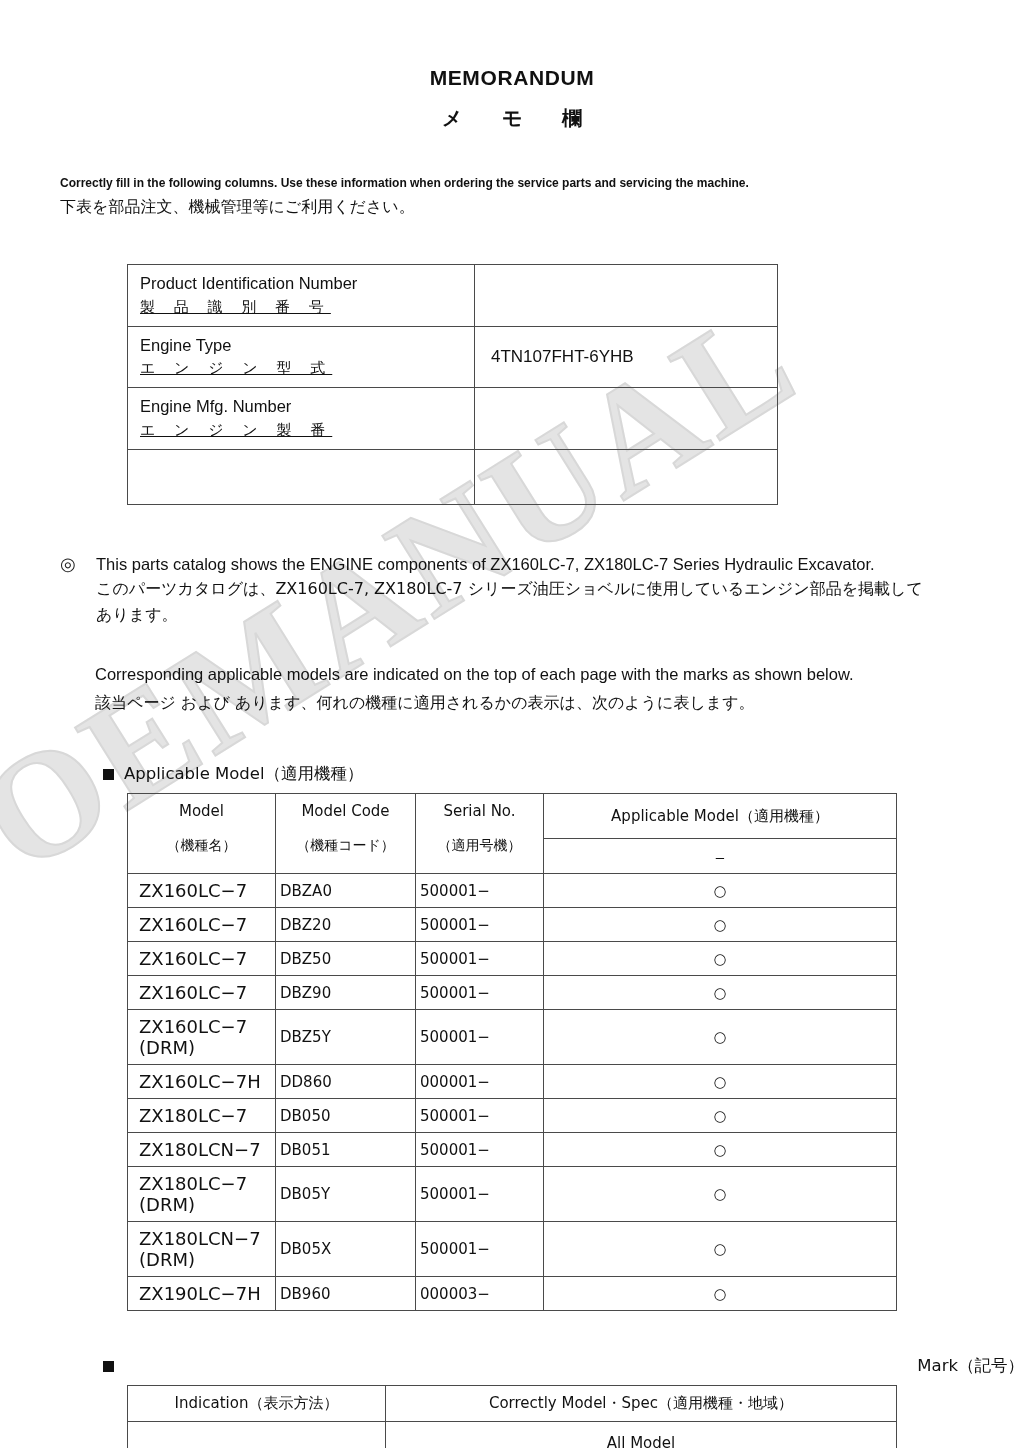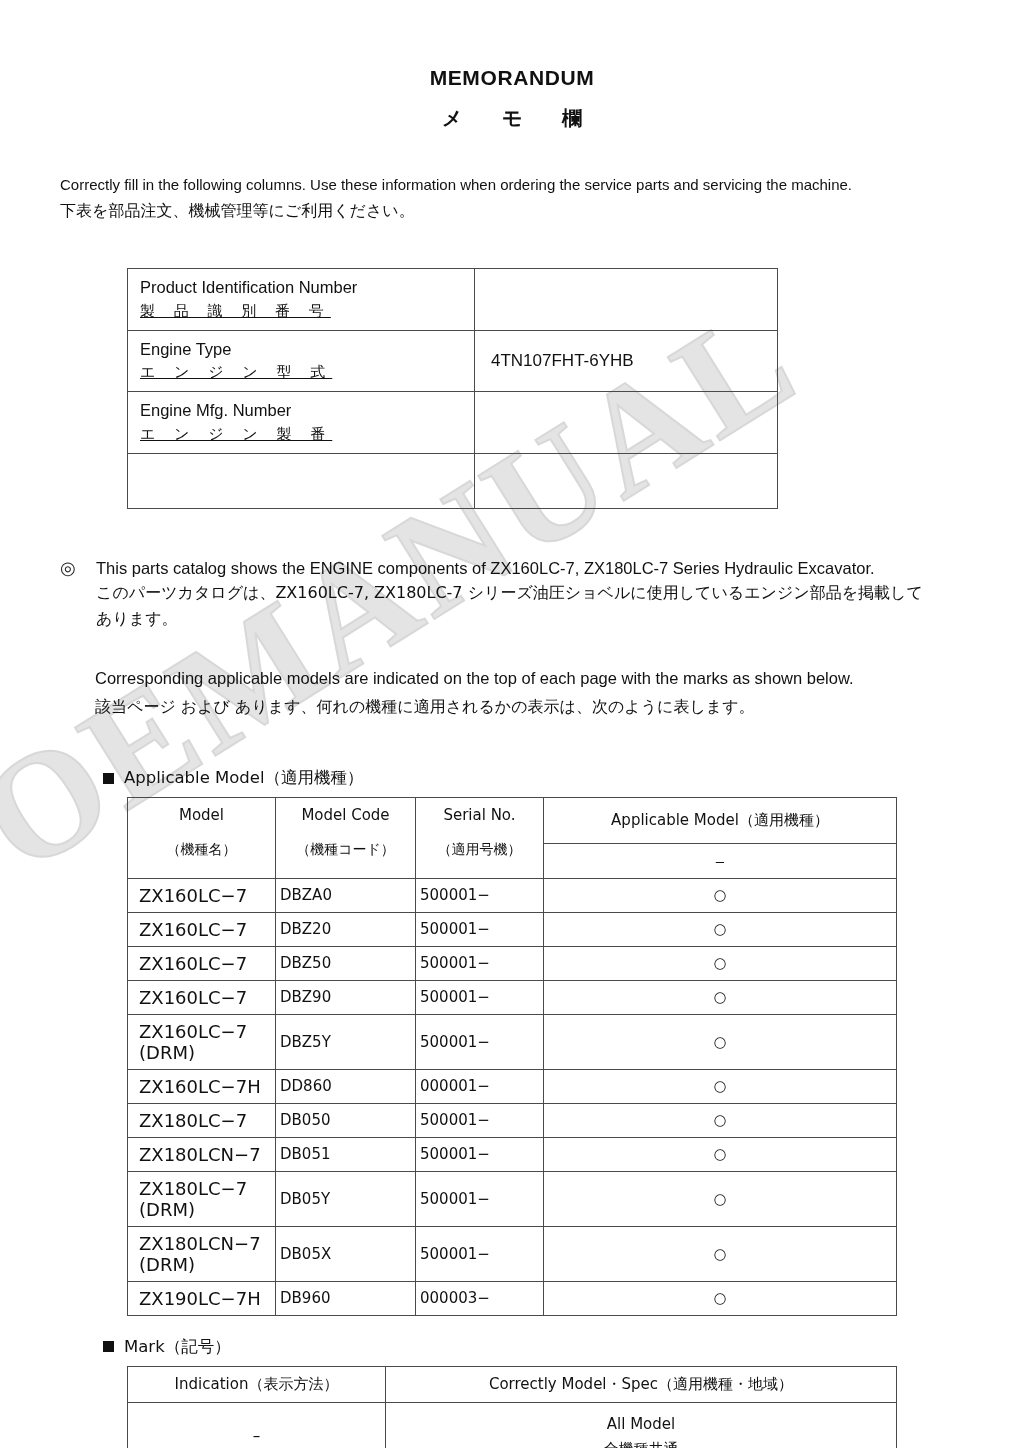--- a/index.html
+++ b/index.html
@@ -67,22 +67,23 @@
     letter-spacing: 17px;
     padding-left: 17px;
   }
 
   
   .intro {
     margin: 43px 0 0 60px;
     width: 925px;
   }
   .intro .line-en {
-    font-size: 15px;
+    font-size: 12px;
     line-height: 1.35;
+    font-weight: bold;
   }
   .intro .line-jp {
     font-size: 16px;
     line-height: 1.5;
     margin-top: 4px;
     font-family: "DejaVu Sans", "Liberation Sans", sans-serif;
   }
 
   
   .info-table-wrap {
@@ -437,21 +438,21 @@
         <tr>
           <td class="cell-model">ZX190LC−7H</td>
           <td class="cell-center">DB960</td>
           <td class="cell-center">000003−</td>
           <td class="cell-mark">○</td>
         </tr>
       </tbody>
     </table>
   </div>
 
-  <div class="section-head" style="margin-top:20px;">
+  <div class="section-head" style="margin-top:44px;justify-content:space-between;">
     <span class="sq-bullet"></span>
     <span>Mark（記号）</span>
   </div>
 
   <div class="mark-table-wrap">
     <table class="mark-table">
       <colgroup>
           <col class="mk-ind">
           <col>
         </colgroup>

